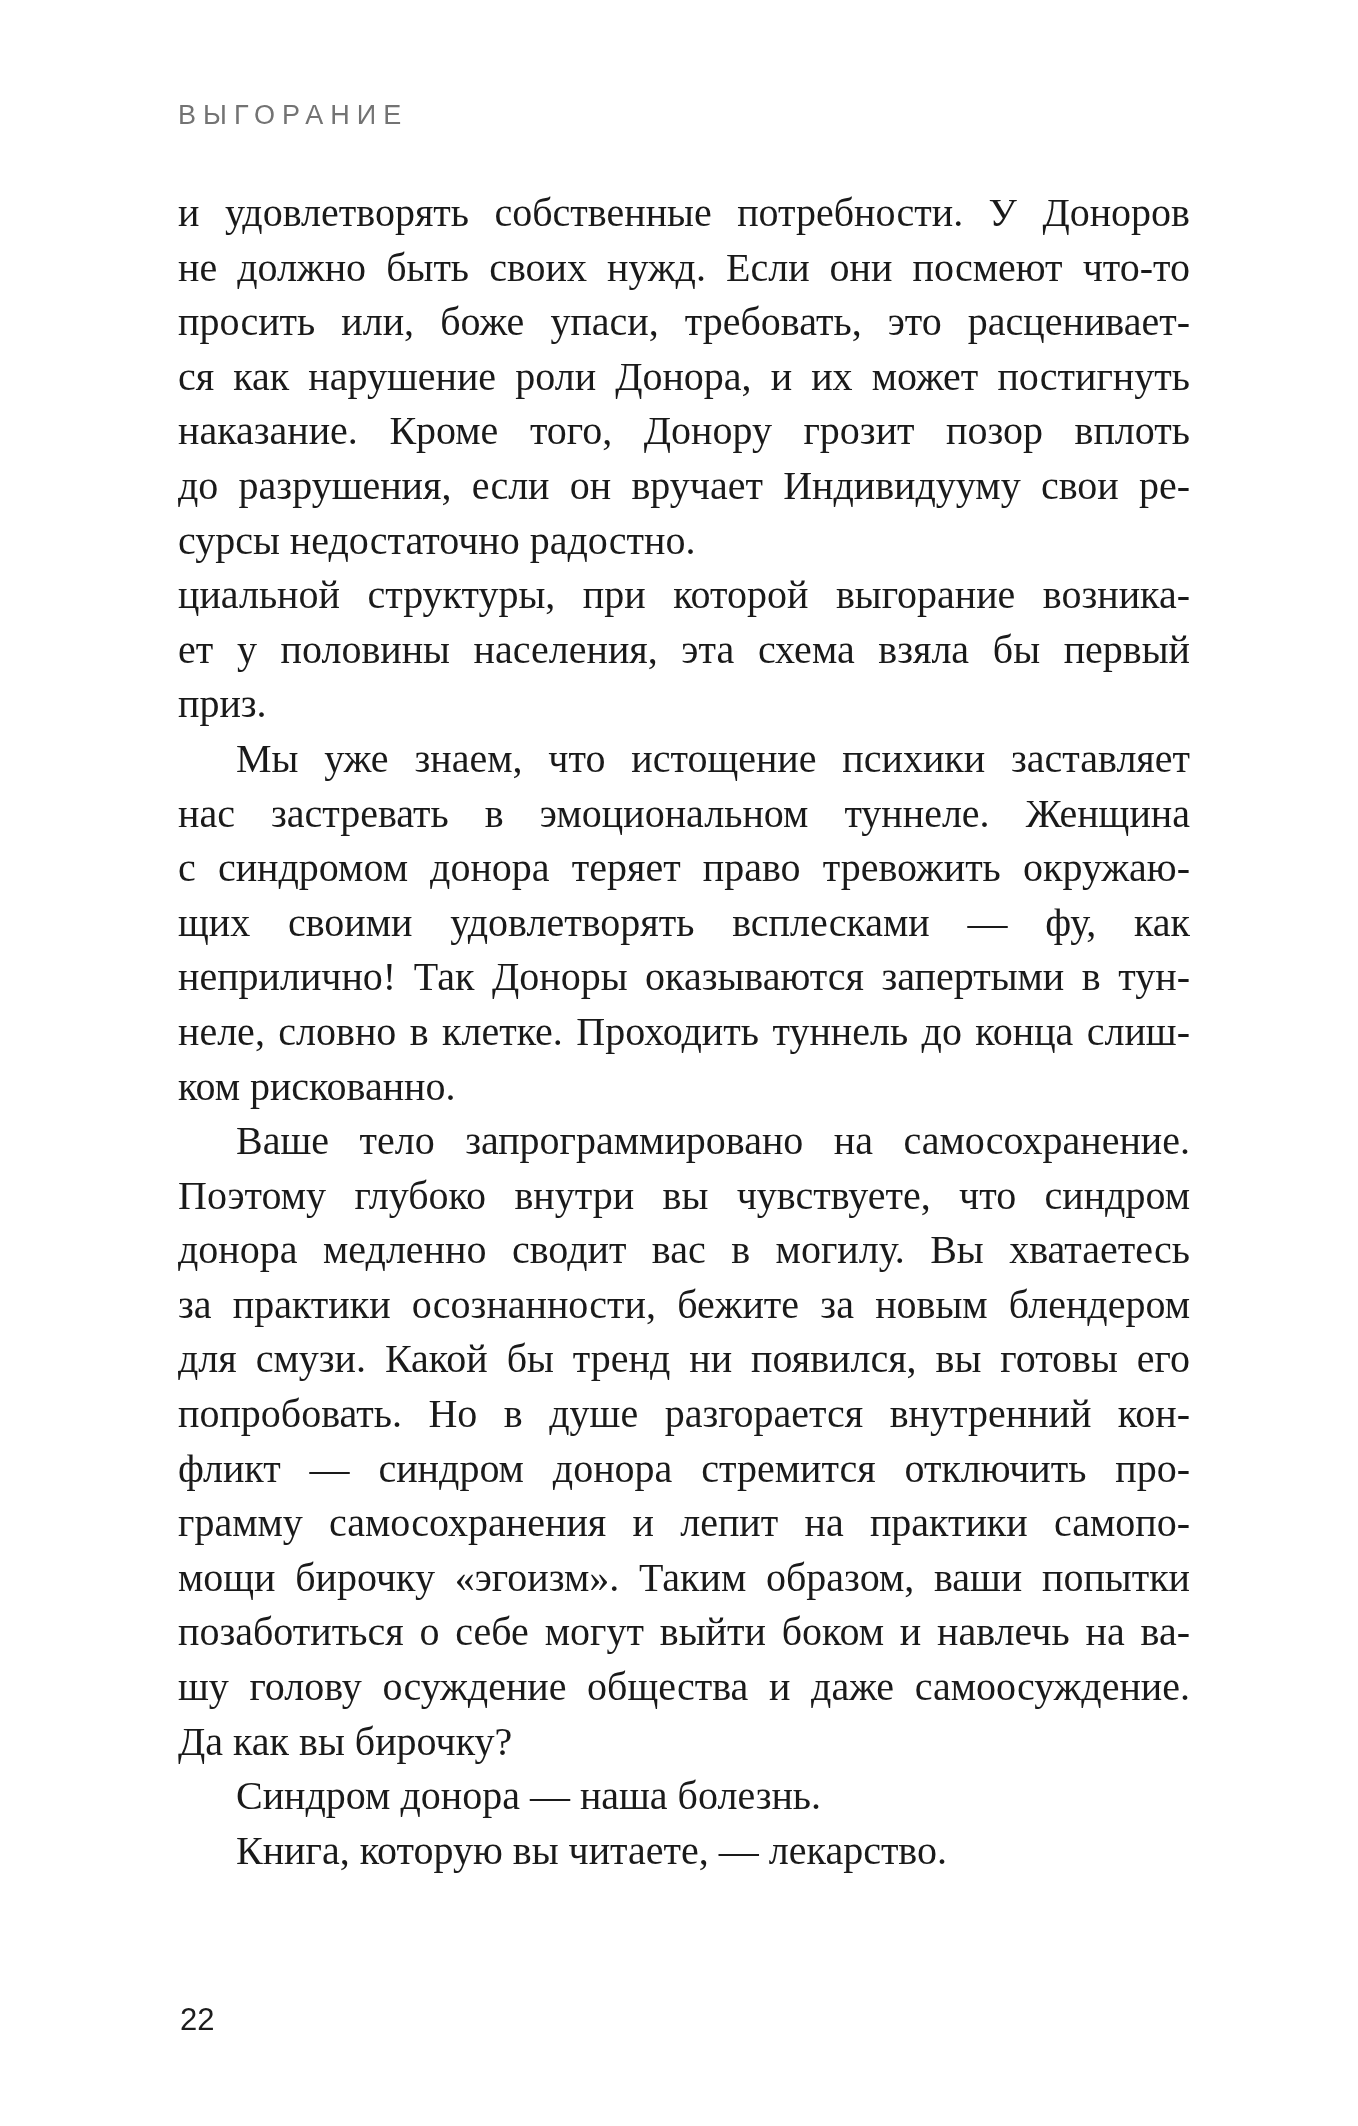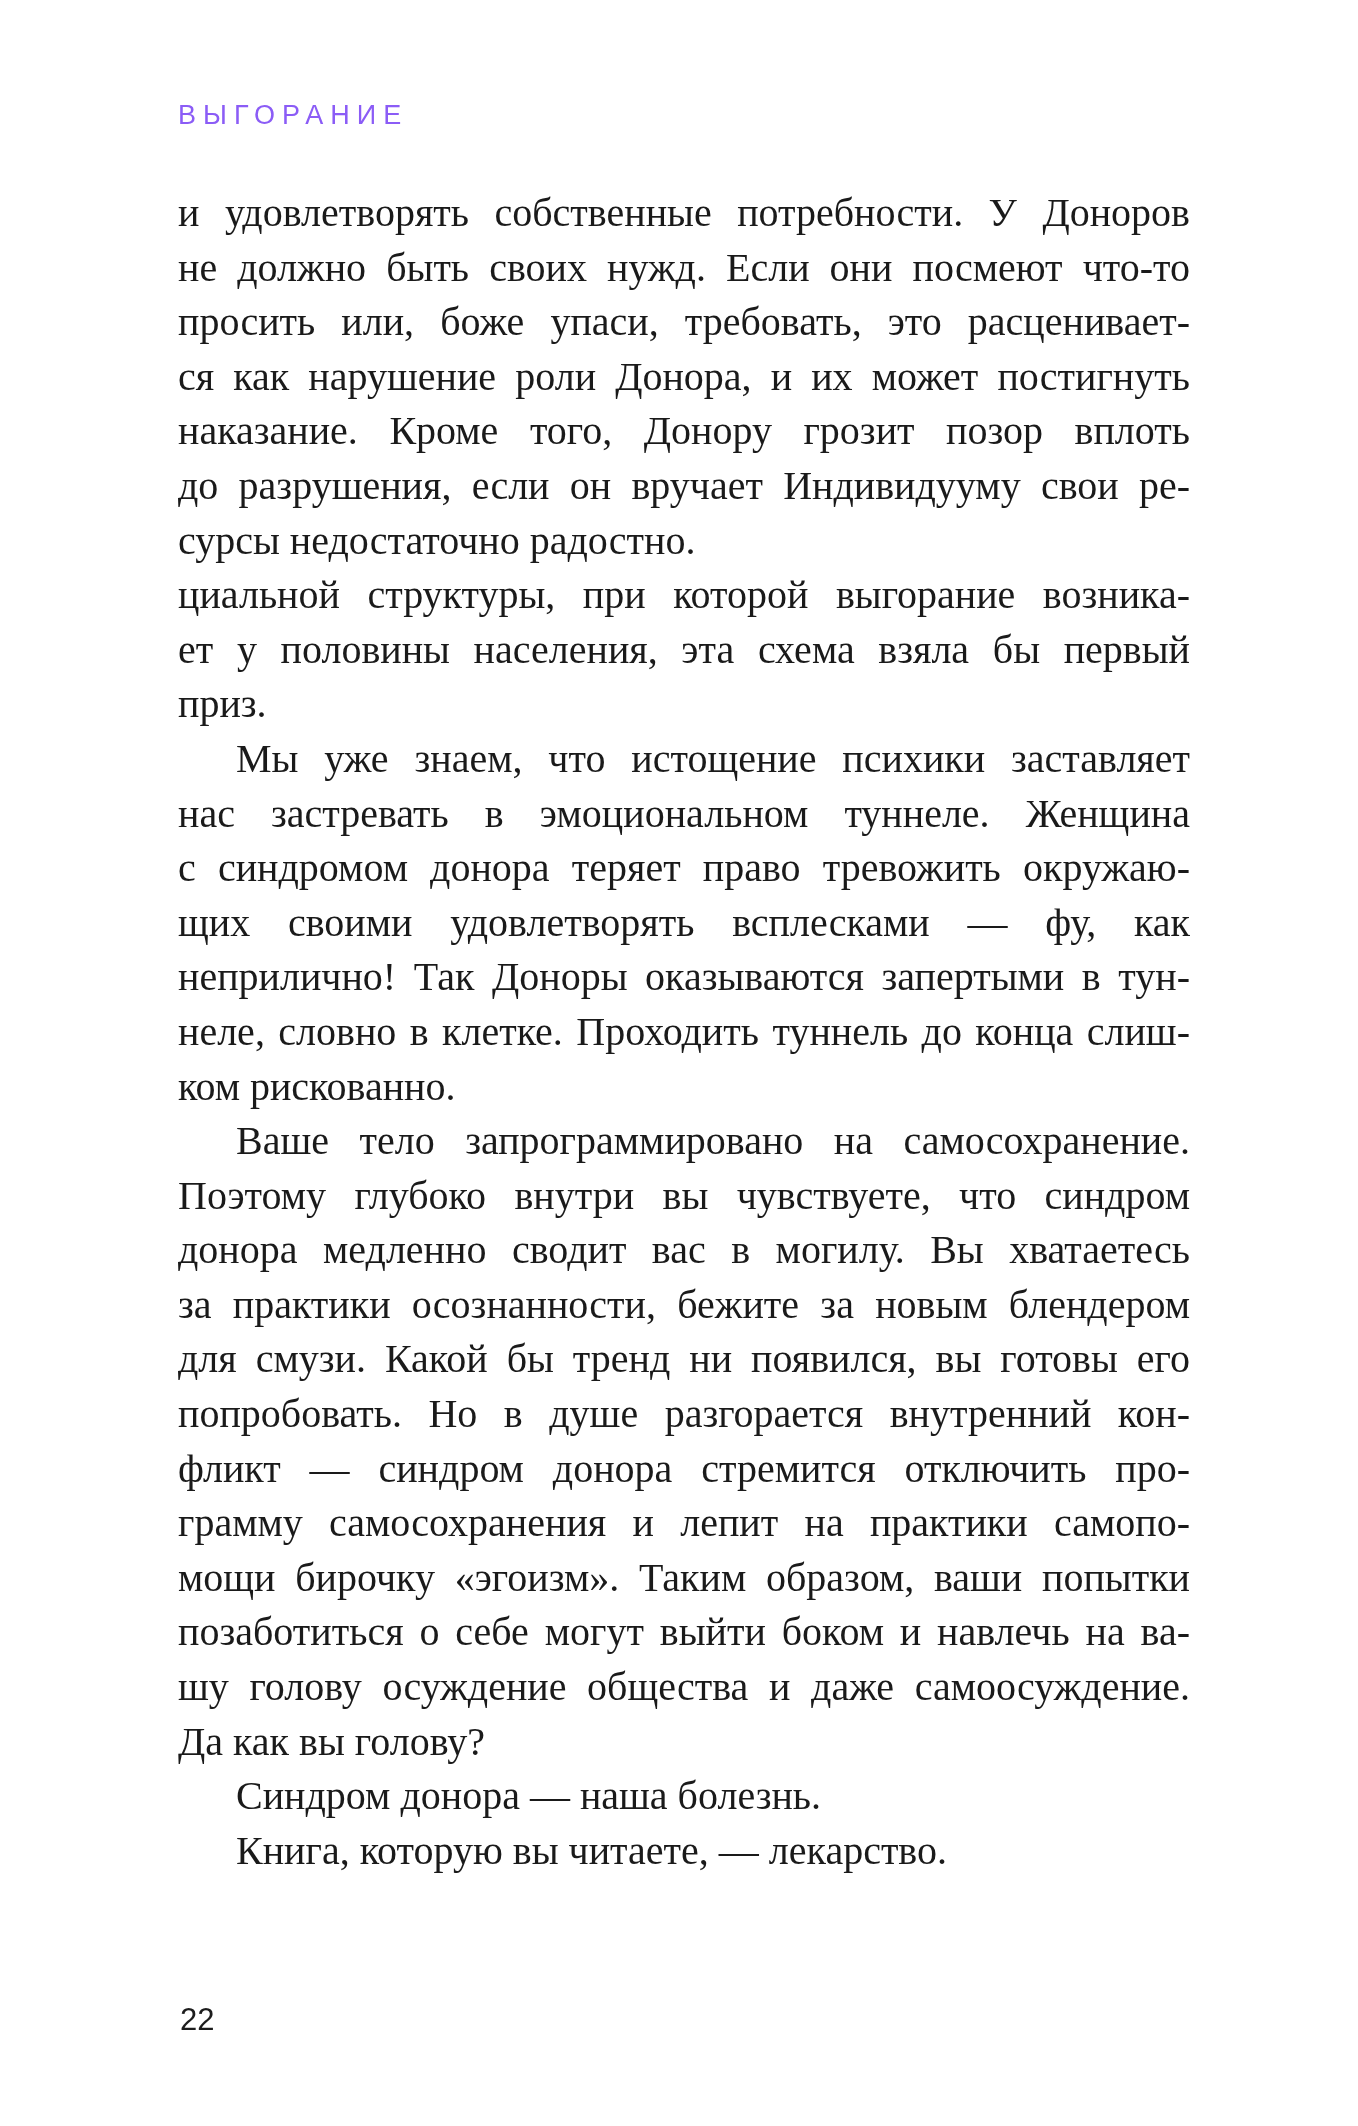--- a/index.html
+++ b/index.html
@@ -16,21 +16,21 @@
   }
   #running-head {
     position: absolute;
     left: 178px;
     top: 98px;
     font-family: "Liberation Sans", sans-serif;
     font-weight: 400;
     font-size: 27px;
     line-height: 34px;
     letter-spacing: 7px;
-    color: #8b5cf6;
+    color: #737373;
   }
   #body-text {
     position: absolute;
     left: 178px;
     top: 186px;
     width: 1012px;
     font-family: "Liberation Serif", serif;
     font-size: 40px;
     color: #1a1a1a;
   }
@@ -89,19 +89,19 @@
       <div class="line full">Поэтому глубоко внутри вы чувствуете, что синдром</div>
       <div class="line full">донора медленно сводит вас в могилу. Вы хватаетесь</div>
       <div class="line full">за практики осознанности, бежите за новым блендером</div>
       <div class="line full">для смузи. Какой бы тренд ни появился, вы готовы его</div>
       <div class="line full">попробовать. Но в душе разгорается внутренний кон-</div>
       <div class="line full">фликт — синдром донора стремится отключить про-</div>
       <div class="line full">грамму самосохранения и лепит на практики самопо-</div>
       <div class="line full">мощи бирочку «эгоизм». Таким образом, ваши попытки</div>
       <div class="line full">позаботиться о себе могут выйти боком и навлечь на ва-</div>
       <div class="line full">шу голову осуждение общества и даже самоосуждение.</div>
-      <div class="line last">Да как вы голову?</div>
+      <div class="line last">Да как вы бирочку?</div>
       <div class="line last indent">Синдром донора — наша болезнь.</div>
       <div class="line last indent">Книга, которую вы читаете, — лекарство.</div>
     </div>
 
   <div id="page-num">22</div>
 </div>
 
 </body></html>

